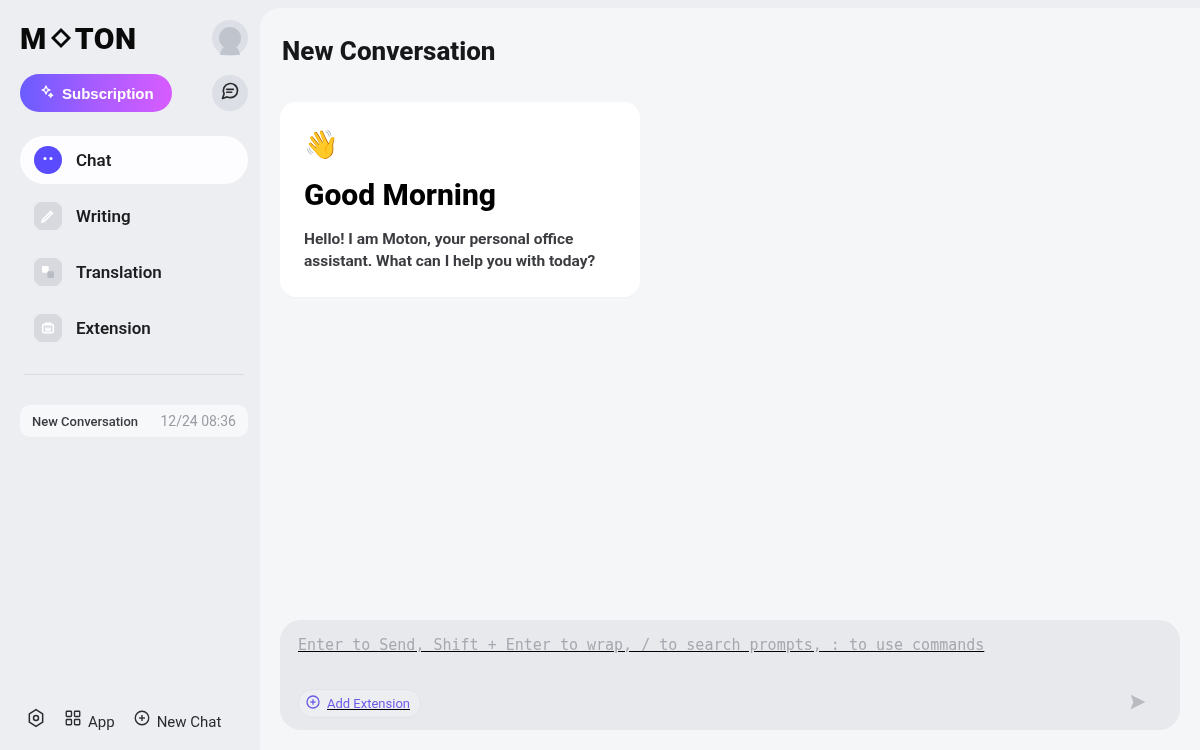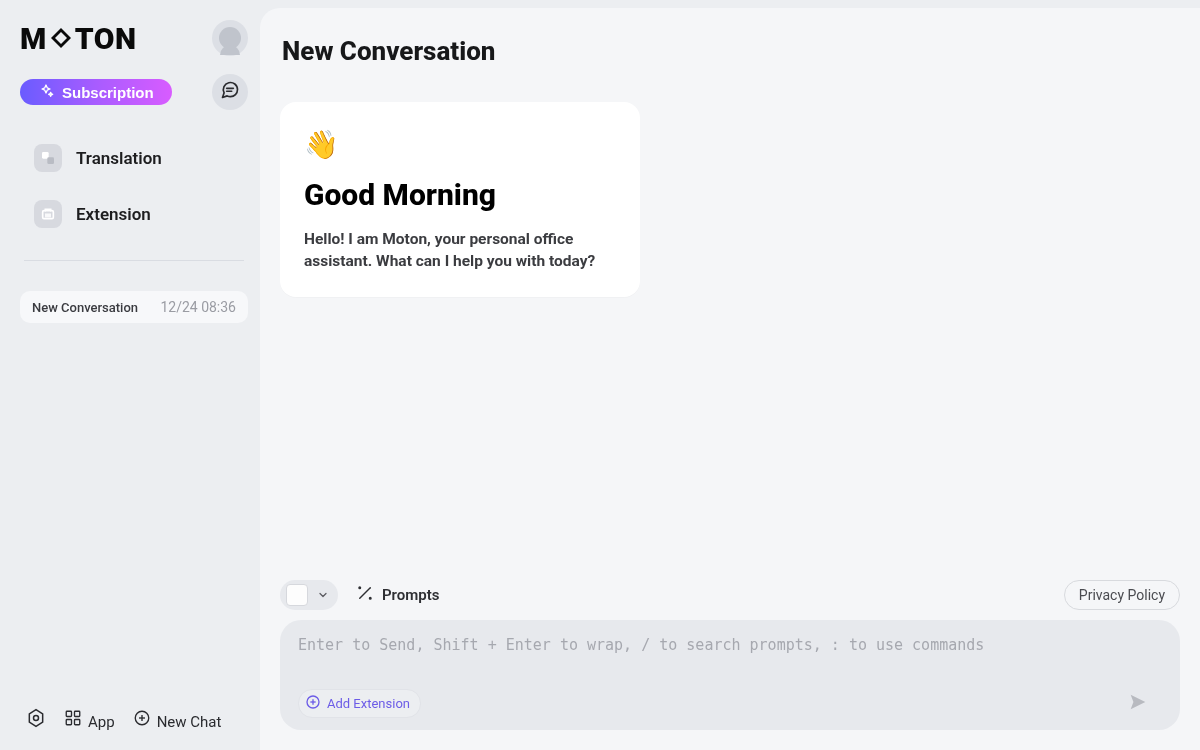--- a/index.html
+++ b/index.html
@@ -7,21 +7,21 @@
   .app { display:flex; width:1200px; height:750px; }
   
   .sidebar { width:260px; height:750px; background:#eceef1; padding:20px 12px 14px 20px; display:flex; flex-direction:column; }
   .sidebar-top { display:flex; align-items:center; justify-content:space-between; }
   .logo { font-size:30px; font-weight:900; letter-spacing:0.5px; color:#0a0a0a; display:flex; align-items:center; gap:2px; }
   .logo-mark { display:inline-flex; align-items:center; }
   .avatar { width:36px; height:36px; border-radius:50%; background:#dcdfe5; display:flex; align-items:center; justify-content:center; }
   .avatar-inner { width:22px; height:22px; border-radius:50%; background:#c0c4cc; position:relative; }
   .avatar-inner::after{ content:""; position:absolute; bottom:-6px; left:50%; transform:translateX(-50%); width:20px; height:10px; background:#c0c4cc; border-radius:10px 10px 0 0;}
   .row2 { margin-top:18px; display:flex; align-items:center; gap:10px; }
-  .sub-btn { flex:0 0 auto; padding:0 18px; height:26px; border-radius:19px; border:none; background:linear-gradient(90deg,#6a5cff 0%, #a85cff 50%, #d85cff 100%); color:#fff; font-size:15px; font-weight:600; display:flex; align-items:center; gap:8px; cursor:pointer; }
+  .sub-btn { flex:0 0 auto; padding:0 18px; height:38px; border-radius:19px; border:none; background:linear-gradient(90deg,#6a5cff 0%, #a85cff 50%, #d85cff 100%); color:#fff; font-size:15px; font-weight:600; display:flex; align-items:center; gap:8px; cursor:pointer; }
   .chat-bubble-btn { width:36px; height:36px; border-radius:50%; background:#dcdfe5; display:flex; align-items:center; justify-content:center; cursor:pointer; margin-left:auto;}
   .nav { margin-top:24px; display:flex; flex-direction:column; gap:8px; }
   .nav-item { display:flex; align-items:center; gap:14px; padding:10px 14px; border-radius:26px; font-size:17px; font-weight:600; color:#1d1d1f; cursor:pointer; }
   .nav-item.active { background:#fdfdff; }
   .nav-icon { width:28px; height:28px; border-radius:8px; display:flex; align-items:center; justify-content:center; flex-shrink:0; }
   .nav-icon svg { display:block; }
   .divider { height:1px; background:#d9dce2; margin:14px 4px 10px 4px; }
   .history { margin-top:20px; }
   .history-item { display:flex; align-items:center; justify-content:space-between; padding:8px 12px; border-radius:10px; background:#f7f8fa; font-size:13px; }
   .history-title { color:#3a3b40; font-weight:500; }
@@ -35,21 +35,21 @@
   .wave { font-size:28px; }
   .greet-title { margin-top:16px; font-size:30px; font-weight:800; color:#000000;}
   .greet-text { margin-top:16px; font-size:15.5px; color:#3b3c40; line-height:1.45;font-weight:bold;}
   .composer-area { margin-top:auto; }
   .composer-toolbar { display:flex; align-items:center; gap:18px; margin-bottom:10px; }
   .model-pill { display:flex; align-items:center; gap:6px; background:#e7e9ed; border-radius:18px; padding:4px 6px 4px 6px; cursor:pointer;}
   .model-square { width:22px; height:22px; background:#fdfdfd; border:1px solid #d6d8dd; border-radius:4px;}
   .chevron { width:18px; height:18px; display:flex; align-items:center; justify-content:center; }
   .prompts-btn { display:flex; align-items:center; gap:8px; font-size:15px; font-weight:600; color:#2e2f33; cursor:pointer;}
   .privacy { margin-left:auto; font-size:14px; color:#4a4b50; padding:6px 14px; border:1px solid #d8dade; border-radius:18px; cursor:pointer;}
-  .composer { background:#e7e9ed; border-radius:21px; padding:16px 28px 12px 18px; position:relative; min-height:110px; display:flex; flex-direction:column;}
+  .composer { background:#e7e9ed; border-radius:21px; padding:16px 28px 12px 18px; position:relative; min-height:110px; display:flex; flex-direction:column;text-decoration:underline;}
   .composer textarea { flex:1; border:none; outline:none; resize:none; background:transparent; font-family:ui-monospace, SFMono-Regular, Menlo, monospace; font-size:15px; color:#2f3034; height:50px;}
   .composer textarea::placeholder { color:#a6a8af; }
   .composer-bottom { display:flex; align-items:center; justify-content:space-between; margin-top:14px;}
   .add-ext { display:flex; align-items:center; gap:6px; background:#eceef1; border:1px solid #e1e3e8; padding:4px 10px 4px 6px; border-radius:14px; font-size:13px; color:#6c5ce7; cursor:pointer;}
   .send-btn { width:28px; height:28px; display:flex; align-items:center; justify-content:center; cursor:pointer;}
 </style>
 </head>
 <body>
 
 <div class="app">
@@ -86,20 +86,38 @@
           <svg width="20" height="20" viewBox="0 0 24 24" fill="none" stroke="#2a2b2f" stroke-width="2" stroke-linecap="round" stroke-linejoin="round">
               <path d="M21 11.5a8.38 8.38 0 0 1-8.5 8.5 8.5 8.5 0 0 1-3.9-.95L3 21l1.95-5.6A8.5 8.5 0 1 1 21 11.5z"></path>
               <line x1="8" y1="10" x2="16" y2="10"></line>
               <line x1="8" y1="13.5" x2="14" y2="13.5"></line>
             </svg>
         </span>
       </div>
     </div>
 
     <nav class="nav">
+      <div class="nav-item active">
+        <span class="nav-icon" style="background:#5b4bff;border-radius:50%;">
+          <svg width="18" height="18" viewBox="0 0 24 24" fill="#fff">
+              <circle cx="8" cy="10" r="2"></circle>
+              <circle cx="16" cy="10" r="2"></circle>
+              <path d="M4 4h16v12H8l-4 4V4z" fill="none"></path>
+            </svg>
+        </span>
+        <span>Chat</span>
+      </div>
+      <div class="nav-item">
+        <span class="nav-icon" style="background:#d7d9df;">
+          <svg width="16" height="16" viewBox="0 0 24 24" fill="none" stroke="#fff" stroke-width="2.5" stroke-linecap="round">
+              <path d="M3 21l3.5-1 12-12-2.5-2.5-12 12L3 21z"></path>
+            </svg>
+        </span>
+        <span>Writing</span>
+      </div>
       <div class="nav-item">
         <span class="nav-icon" style="background:#d7d9df;">
           <svg width="16" height="16" viewBox="0 0 24 24" fill="#fff">
               <rect x="3" y="3" width="10" height="10" rx="2"></rect>
               <rect x="11" y="11" width="10" height="10" rx="2" fill="#b9bcc4"></rect>
             </svg>
         </span>
         <span>Translation</span>
       </div>
       <div class="nav-item">
@@ -160,43 +178,20 @@
   <main class="main">
     <h1 class="page-title">New Conversation</h1>
 
     <div class="greet-card">
       <div class="wave">👋</div>
       <div class="greet-title">Good Morning</div>
       <div class="greet-text">Hello! I am Moton, your personal office assistant. What can I help you with today?</div>
     </div>
 
     <div class="composer-area">
-      <div class="composer-toolbar">
-        <div class="model-pill">
-          <div class="model-square"></div>
-          <div class="chevron">
-            <svg width="12" height="12" viewBox="0 0 24 24" fill="none" stroke="#5a5b60" stroke-width="2.5" stroke-linecap="round" stroke-linejoin="round">
-                <polyline points="6 9 12 15 18 9"></polyline>
-              </svg>
-          </div>
-        </div>
-        <div class="prompts-btn">
-          <span>
-            <svg width="18" height="18" viewBox="0 0 24 24" fill="none" stroke="#2e2f33" stroke-width="2" stroke-linecap="round">
-                <path d="M5 19L19 5"></path>
-                <circle cx="5" cy="5" r="1" fill="#2e2f33"></circle>
-                <circle cx="19" cy="19" r="1" fill="#2e2f33"></circle>
-              </svg>
-          </span>
-          <span>Prompts</span>
-        </div>
-        <div class="privacy">
-          <span>Privacy Policy</span>
-        </div>
-      </div>
 
       <div class="composer">
         <textarea placeholder="Enter to Send, Shift + Enter to wrap, / to search prompts, : to use commands" style=""></textarea>
         <div class="composer-bottom">
           <div class="add-ext">
             <span>
               <svg width="16" height="16" viewBox="0 0 24 24" fill="none" stroke="#6c5ce7" stroke-width="2">
                   <circle cx="12" cy="12" r="9"></circle>
                   <line x1="12" y1="8" x2="12" y2="16"></line>
                   <line x1="8" y1="12" x2="16" y2="12"></line>

